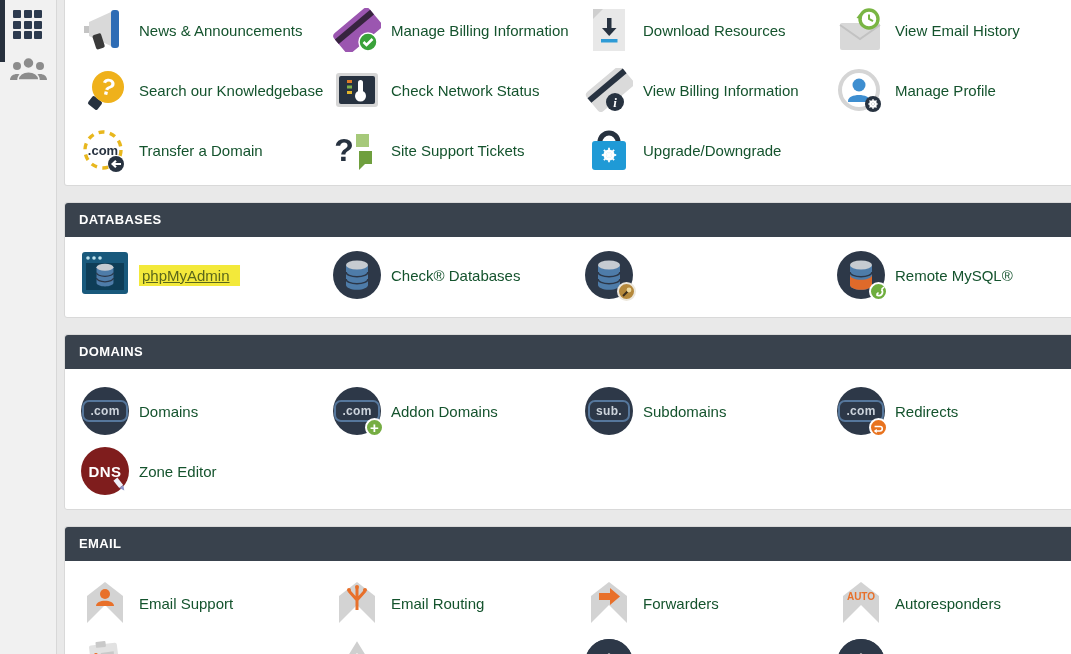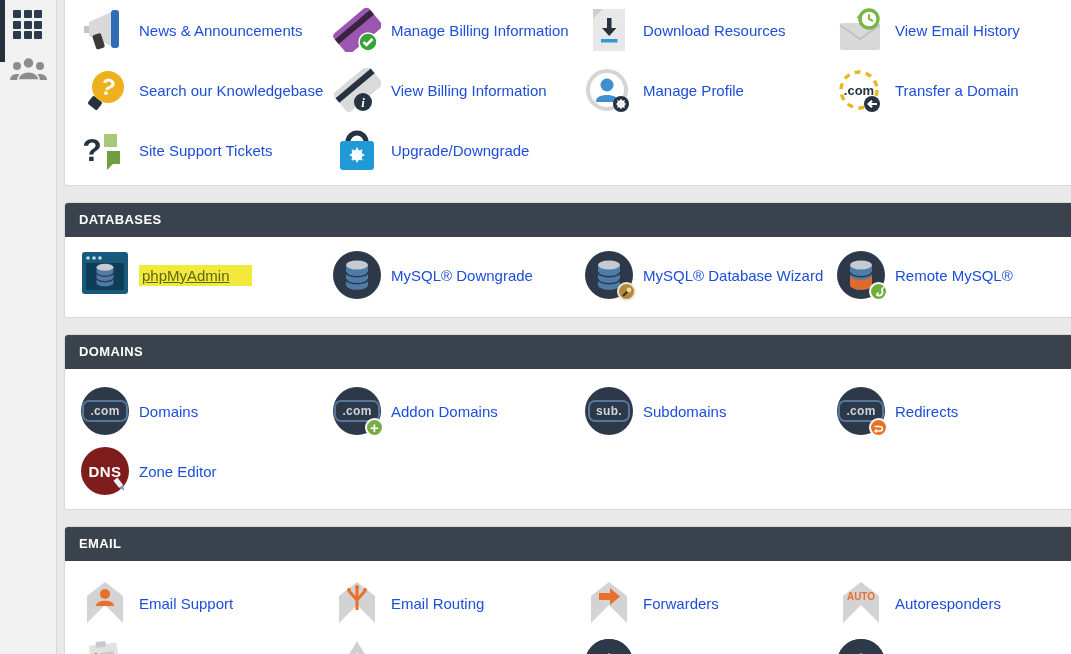--- a/index.html
+++ b/index.html
@@ -27,22 +27,22 @@
   .grid4 { display:grid; grid-template-columns:repeat(4,252px); padding:8px 16px 13px 16px; }
   .grid4.r44 { grid-auto-rows:44px; row-gap:16px; }
   .grid4.r48 { grid-auto-rows:48px; row-gap:12px; }
   .pad-db  { padding:14px 16px 18px 16px; }
   .pad-dom { padding:18px 16px 14px 16px; }
   .pad-em  { padding:18px 16px 14px 16px; row-gap:14px; }
 
   .item { display:flex; align-items:center; }
   .icn { width:48px; height:44px; position:relative; flex:none; cursor:pointer; }
   .icn.sq48 { height:48px; }
-  .lbl { margin-left:10px; font-size:15px; color:#1d4ed8; cursor:pointer; text-decoration:none; }
-  .lbl.hl { background:#f3e93a; color:#5a661b; text-decoration:underline; padding:2px 22px 2px 3px; }
+  .lbl { margin-left:10px; font-size:15px; color:#14532d; cursor:pointer; text-decoration:none; }
+  .lbl.hl { background:#f3e93a; color:#5a661b; text-decoration:underline; padding:2px 10px 2px 3px; }
 
   .circ { width:48px; height:48px; border-radius:50%; background:#2d3848;
           display:flex; align-items:center; justify-content:center; position:relative; }
   .pill { border:2.5px solid #56779c; color:#cdd4dc; border-radius:7px;
           font-size:12px; font-weight:bold; padding:2px 6px; letter-spacing:.3px; }
   .badge { position:absolute; width:19px; height:19px; border-radius:50%;
            right:-3px; bottom:-2px; color:#fff; font-size:13px; font-weight:bold;
            line-height:19px; text-align:center; }
   .zone-circ { background:#7f1d1d; }
   .zone-txt { color:#fff; font-weight:bold; font-size:15px; letter-spacing:.5px; }
@@ -158,20 +158,34 @@
         <span class="icn">
           <svg viewBox="0 0 48 44" width="48" height="44">
             <rect x="8" y="30" width="12" height="10" rx="2" fill="#273240" transform="rotate(38 14 35)"></rect>
             <circle cx="27" cy="19" r="16" fill="#efb11b"></circle>
             <text x="27" y="27" font-size="23" font-weight="bold" fill="#fff" text-anchor="middle" transform="rotate(14 27 19)" font-family="Liberation Sans, sans-serif">?</text>
           </svg>
         </span>
         <a class="lbl">Search our Knowledgebase</a>
       </div>
 
+      <div class="item">
+        <span class="icn">
+          <svg viewBox="0 0 48 44" width="48" height="44">
+            <rect x="3" y="5" width="42" height="34" rx="3" fill="#d6d6d6"></rect>
+            <rect x="6" y="8" width="36" height="28" rx="2" fill="#273240"></rect>
+            <rect x="25" y="12" width="5" height="13" rx="2.5" fill="#fff"></rect>
+            <circle cx="27.5" cy="28" r="5.5" fill="#fff"></circle>
+            <rect x="14" y="12" width="5" height="3" fill="#e07b27"></rect>
+            <rect x="14" y="17.5" width="5" height="3" fill="#7fb24a"></rect>
+            <rect x="14" y="23" width="5" height="3" fill="#e0b42a"></rect>
+          </svg>
+        </span>
+        <a class="lbl">Check Network Status</a>
+      </div>
 
       <div class="item">
         <span class="icn">
           <svg viewBox="0 0 48 44" width="48" height="44">
             <g transform="rotate(-40 24 20)">
               <rect x="1" y="9" width="46" height="25" rx="4" fill="#dadada"></rect>
               <rect x="1" y="14" width="46" height="6" fill="#273240"></rect>
             </g>
             <circle cx="30" cy="34" r="9" fill="#273240"></circle>
             <text x="30" y="39" font-size="13" font-weight="bold" font-style="italic" fill="#fff" text-anchor="middle" font-family="Liberation Serif, serif">i</text>
@@ -249,36 +263,35 @@
         </span>
         <a class="lbl hl">phpMyAdmin</a>
       </div>
 
       <div class="item">
         <span class="circ">
           <svg width="26" height="32" viewBox="0 0 26 32">
               <use href="#cyl"></use>
             </svg>
         </span>
-        <a class="lbl">MySQL® Downgrade</a>
+        <a class="lbl">Check® Databases</a>
       </div>
 
       <div class="item">
         <span class="circ">
           <svg width="26" height="32" viewBox="0 0 26 32">
               <use href="#cyl"></use>
             </svg>
           <span class="badge" style="background:#b5893c; border:2px solid #ece7dc;">
             <svg width="11" height="11" viewBox="0 0 11 11" style="margin-top:2px">
               <line x1="2" y1="9" x2="8" y2="3" stroke="#3b2f1d" stroke-width="2"></line>
               <circle cx="8" cy="3" r="2.4" fill="#ecd9a0"></circle>
             </svg>
           </span>
         </span>
-        <a class="lbl">MySQL® Database Wizard</a>
       </div>
 
       <div class="item">
         <span class="circ">
           <svg width="26" height="32" viewBox="0 0 26 32">
             <path d="M2 6 v20 c0 2.6 4.9 4.8 11 4.8 s11 -2.2 11 -4.8 v-20" fill="#4e7ca9"></path>
             <path d="M2 16 v10 c0 2.6 4.9 4.8 11 4.8 s11 -2.2 11 -4.8 v-10 c0 2.6 -4.9 4.8 -11 4.8 s-11 -2.2 -11 -4.8" fill="#df6a2a"></path>
             <ellipse cx="13" cy="6" rx="11" ry="4.6" fill="#c6cbd1"></ellipse>
             <path d="M2 13 c0 2.6 4.9 4.8 11 4.8 s11 -2.2 11 -4.8" fill="none" stroke="#2c3748" stroke-width="1.5"></path>
           </svg>

